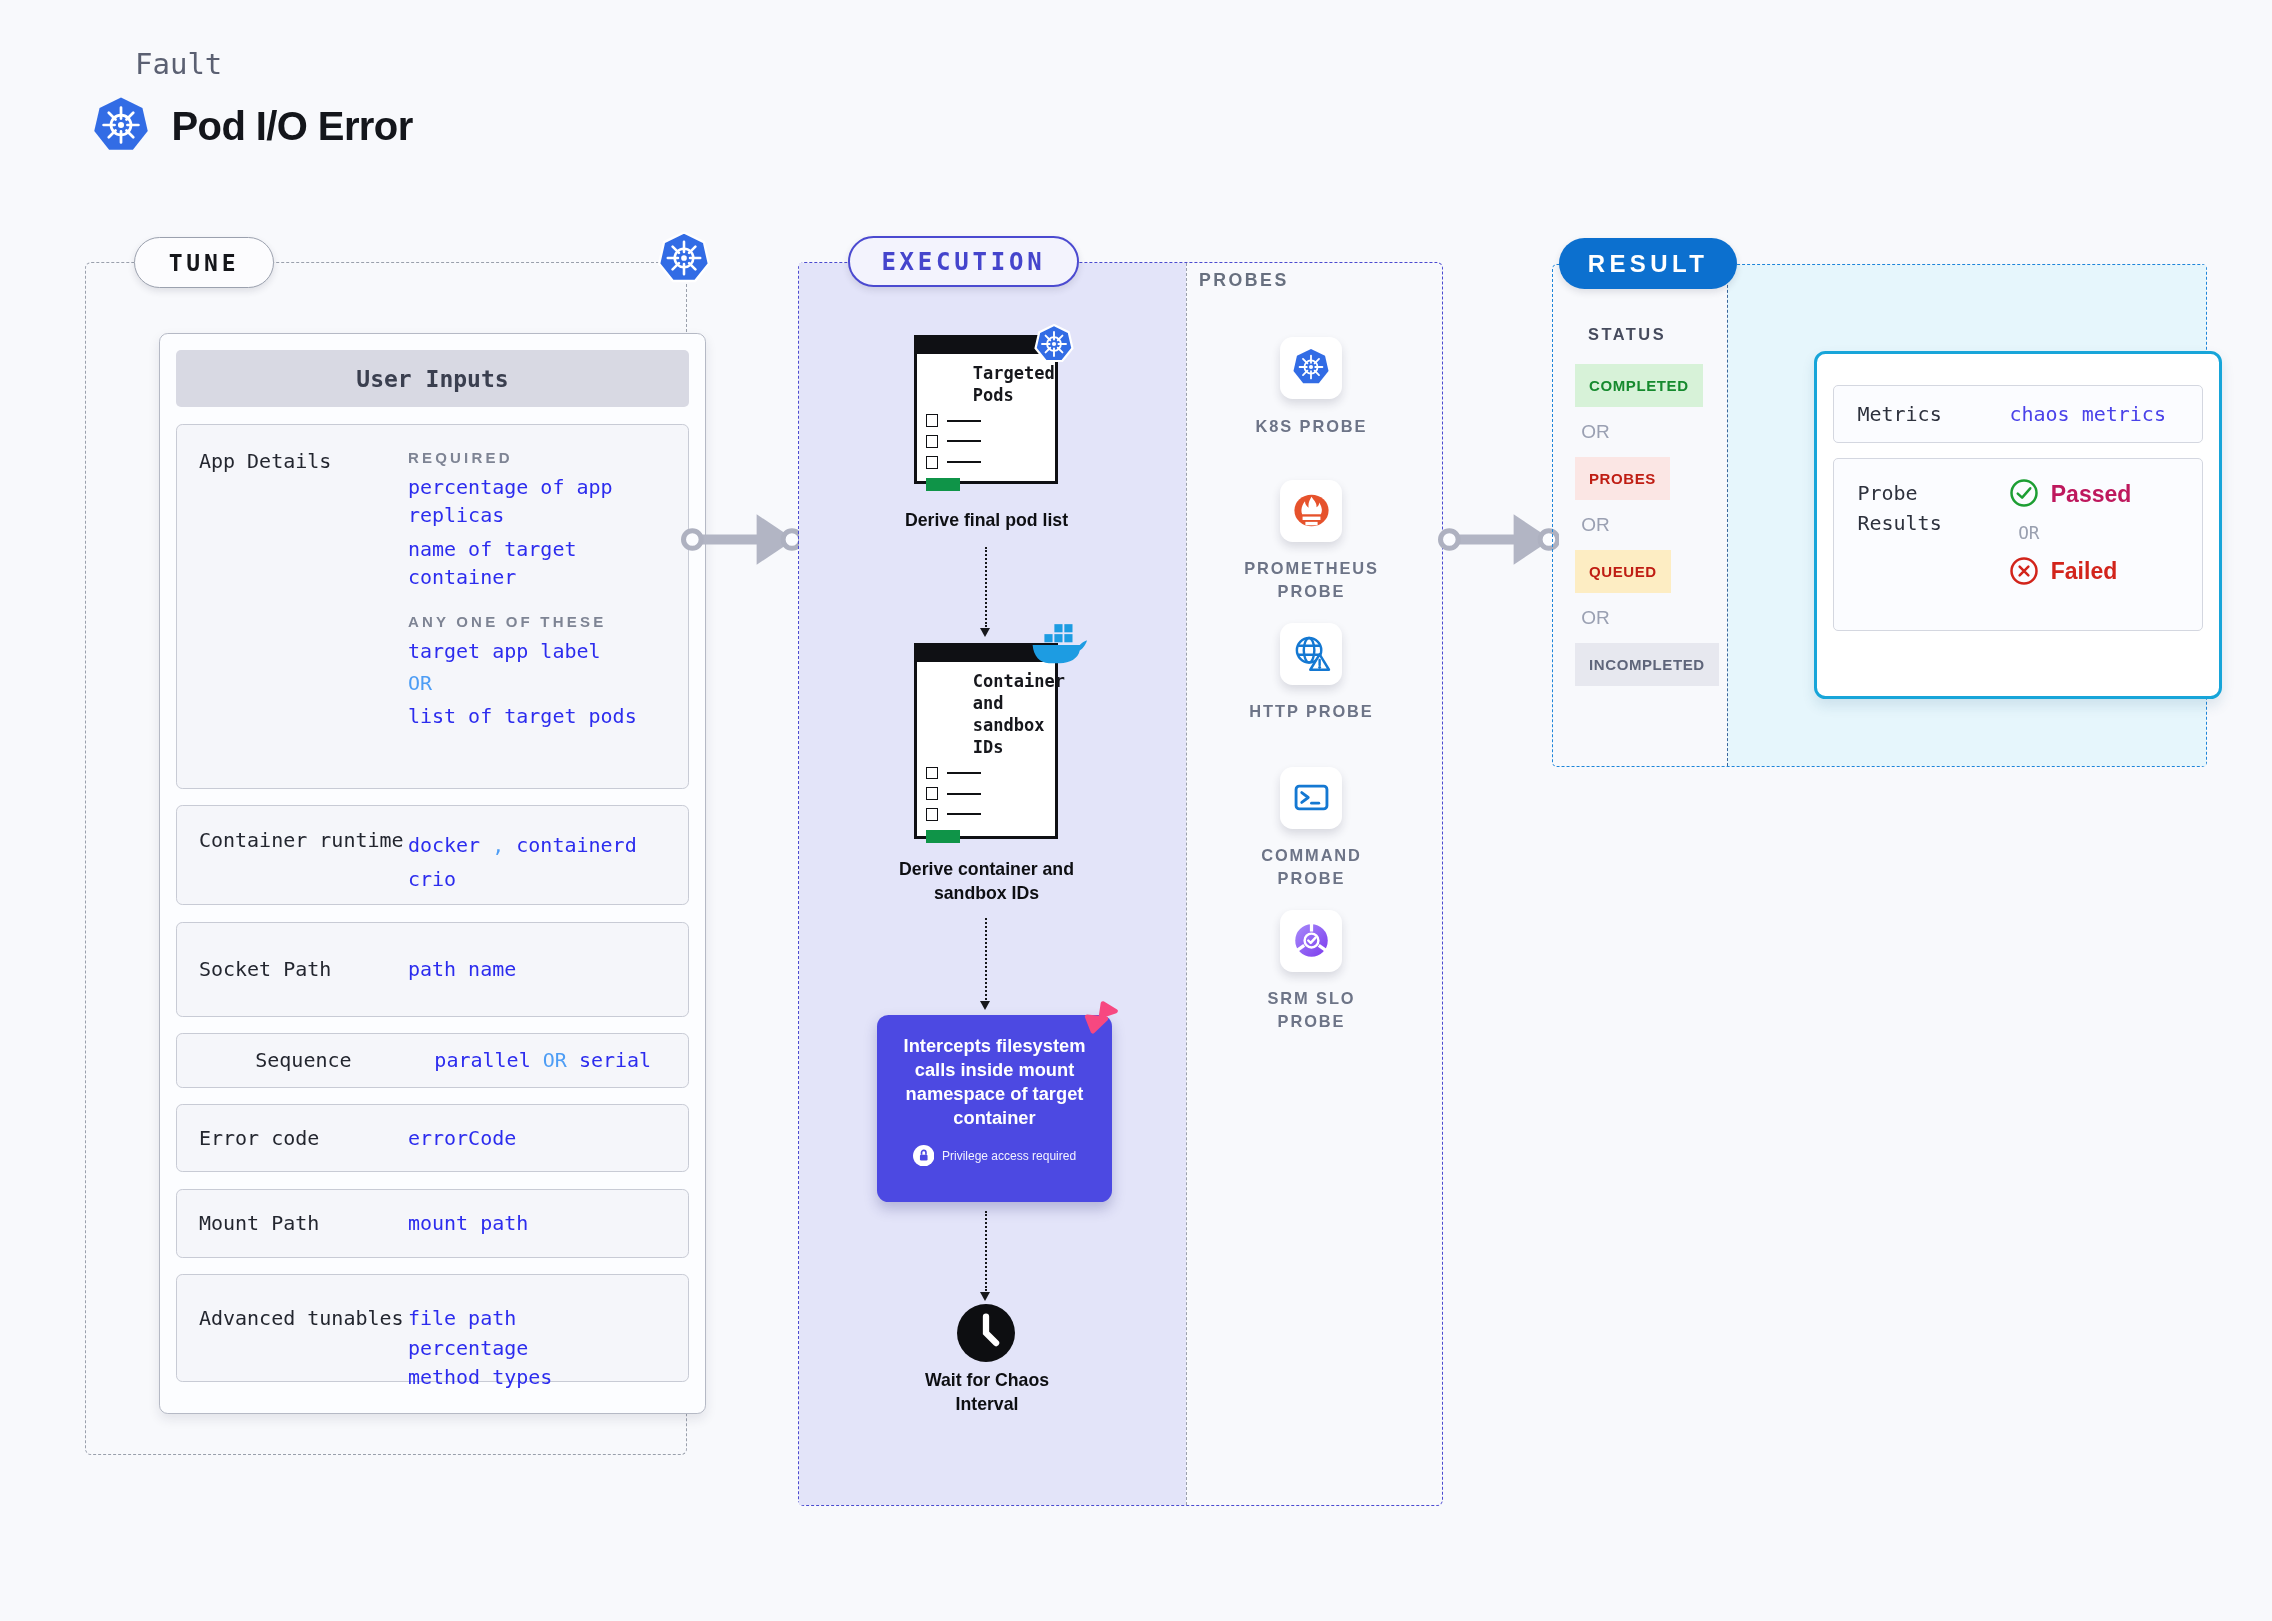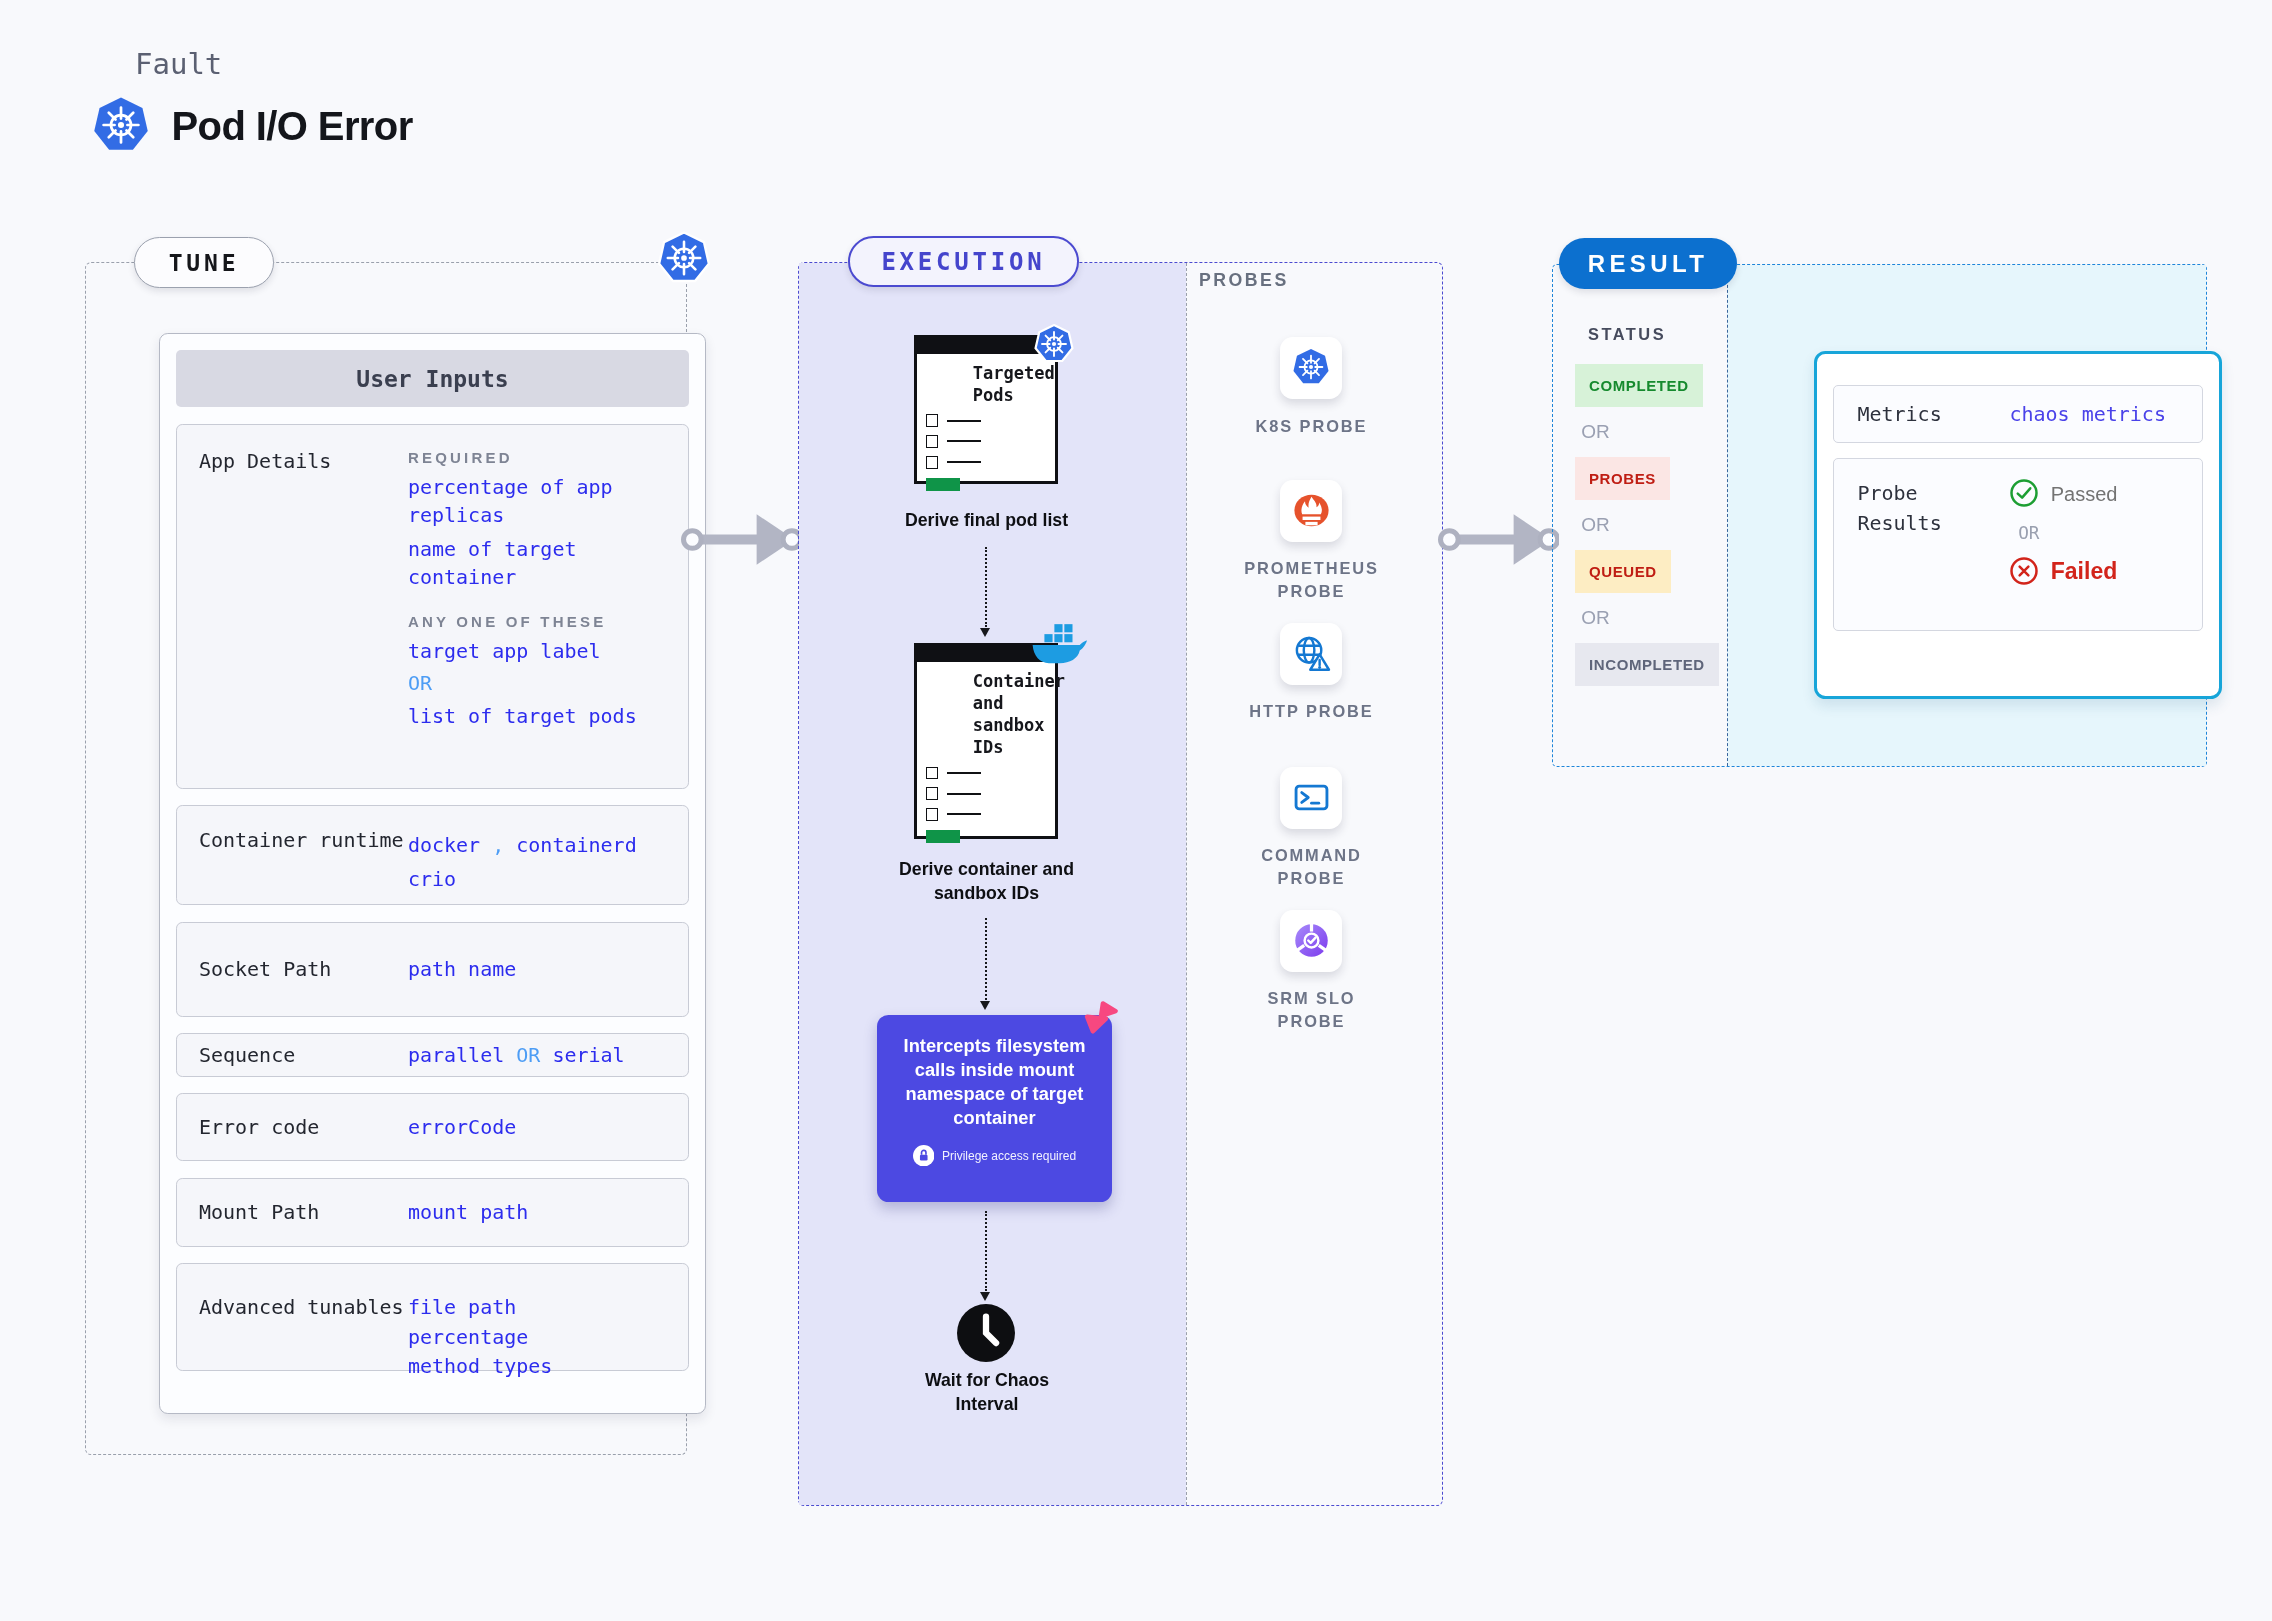--- a/index.html
+++ b/index.html
@@ -33,21 +33,21 @@
              box-shadow:0 5px 11.4px rgba(30,30,60,.10); }
   .ui-header { height:57px; background:#d8d9e3; border-radius:5px; display:flex; align-items:center;
                justify-content:center; font-size:23px; font-weight:bold; color:#3a3f4f; }
   .ui-row { margin-top:16.4px; background:#f5f6fa; border:1.3px solid #c8cbd5; border-radius:6.3px;
             display:flex; padding-left:21.5px; }
   .ui-row .lbl { width:209px; flex:none; font-size:20px; color:#23262f; line-height:1.5; }
   .ui-row .vals { flex:1; padding-right:10px; }
   .row-app { height:365px; padding-top:21.5px; }
   .row-runtime { height:100px; padding-top:19px; }
   .row-socket { height:95px; align-items:center; }
-  .row-sequence { height:44px; align-items:center; }
+  .row-sequence { height:55px; align-items:center;text-align:center; }
   .row-error { height:68px; align-items:center; }
   .row-mount { height:69px; align-items:center; }
   .row-advanced { height:108px; padding-top:28px; }
   .v { font-size:20px; color:#2c2cee; line-height:1.4; margin:5.7px 0; }
   .meta { font-size:15px; letter-spacing:3.2px; color:#7e8494; font-weight:bold; margin:2.5px 0 7.6px; }
   .meta2 { margin-top:21.5px; }
   .or-lite { color:#4d9df5; }
   .or-line { font-size:20px; margin:6.3px 0; }
 
   
@@ -126,21 +126,21 @@
                  box-shadow:0 6.3px 12.6px rgba(20,80,120,.12); }
   .output-header { height:56px; background:#d7d9e2; border-radius:5px; display:flex; align-items:center;
                    justify-content:center; font-size:23px; font-weight:bold; color:#565b6b; }
   .out-row { margin-top:15px; border:1.3px solid #d4d7e0; border-radius:5px; background:#fbfcff;
              display:flex; padding-left:23px; }
   .metrics-row { height:58px; align-items:center; }
   .proberes-row { height:173px; padding-top:19px; }
   .out-lbl { width:152px; flex:none; font-size:20px; color:#2d313d; line-height:1.5; }
   .metrics-val { font-size:20px; color:#4a42e9; }
   .res-line { display:flex; align-items:center; gap:11.4px; }
-  .passed-text { font-size:20px; font-weight:normal; color:#737373; }
+  .passed-text { font-size:23px; font-weight:bold; color:#be185d; }
   .failed-text { font-size:23px; font-weight:bold; color:#d2241b; }
   .res-or { font-size:17.7px; color:#9aa0b0; margin:12.6px 0 12.6px 8.8px; }
 </style>
 </head>
 <body>
 
 <div class="canvas">
 
   <div class="abs kicker mono">Fault</div>
   <div class="abs title-row">

